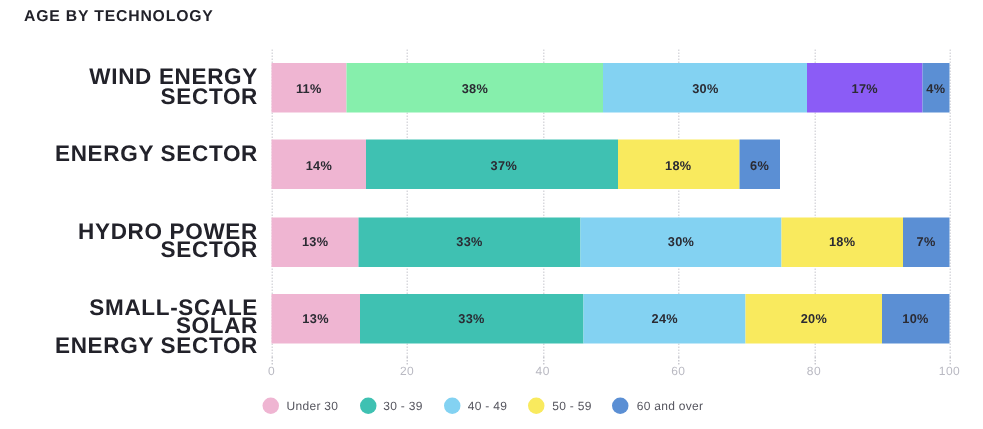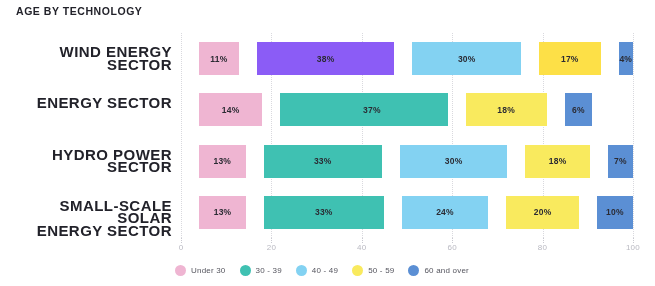--- a/index.html
+++ b/index.html
@@ -66,21 +66,20 @@
     width: 100%;
     display: flex;
     flex-direction: row;
   }
   .seg {
     height: 100%;
     display: flex;
     align-items: center;
     justify-content: center;
     box-sizing: border-box;
-    margin-left: 18px;
   }
   .seg-label {
     font-size: 8.5px;
     font-weight: bold;
     color: #2b2b33;
     letter-spacing: 0.2px;
     white-space: nowrap;
   }
 
   
@@ -188,27 +187,27 @@
       <div class="gridline" style="left: 90.4px;"></div>
       <div class="gridline" style="left: 180.8px;"></div>
       <div class="gridline" style="left: 271.2px;"></div>
       <div class="gridline" style="left: 361.6px;"></div>
       <div class="gridline" style="left: 452px;"></div>
       <div class="row-group" style="top: 9.125px; height: 33px;">
         <div class="bar">
           <div class="seg" style="width: 49.72px; background: rgb(239, 181, 210);">
             <span class="seg-label">11%</span>
           </div>
-          <div class="seg" style="width: 171.76px; background: #8b5cf6;">
+          <div class="seg" style="width: 171.76px; background: #86efac;">
             <span class="seg-label">38%</span>
           </div>
           <div class="seg" style="width: 135.6px; background: rgb(131, 210, 242);">
             <span class="seg-label">30%</span>
           </div>
-          <div class="seg" style="width: 76.84px; background: #fde047;">
+          <div class="seg" style="width: 76.84px; background: #8b5cf6;">
             <span class="seg-label">17%</span>
           </div>
           <div class="seg" style="width: 18.08px; background: rgb(91, 143, 212);">
             <span class="seg-label">4%</span>
           </div>
         </div>
       </div>
       <div class="row-group" style="top: 60.375px; height: 33px;">
         <div class="bar">
           <div class="seg" style="width: 63.28px; background: rgb(239, 181, 210);">

